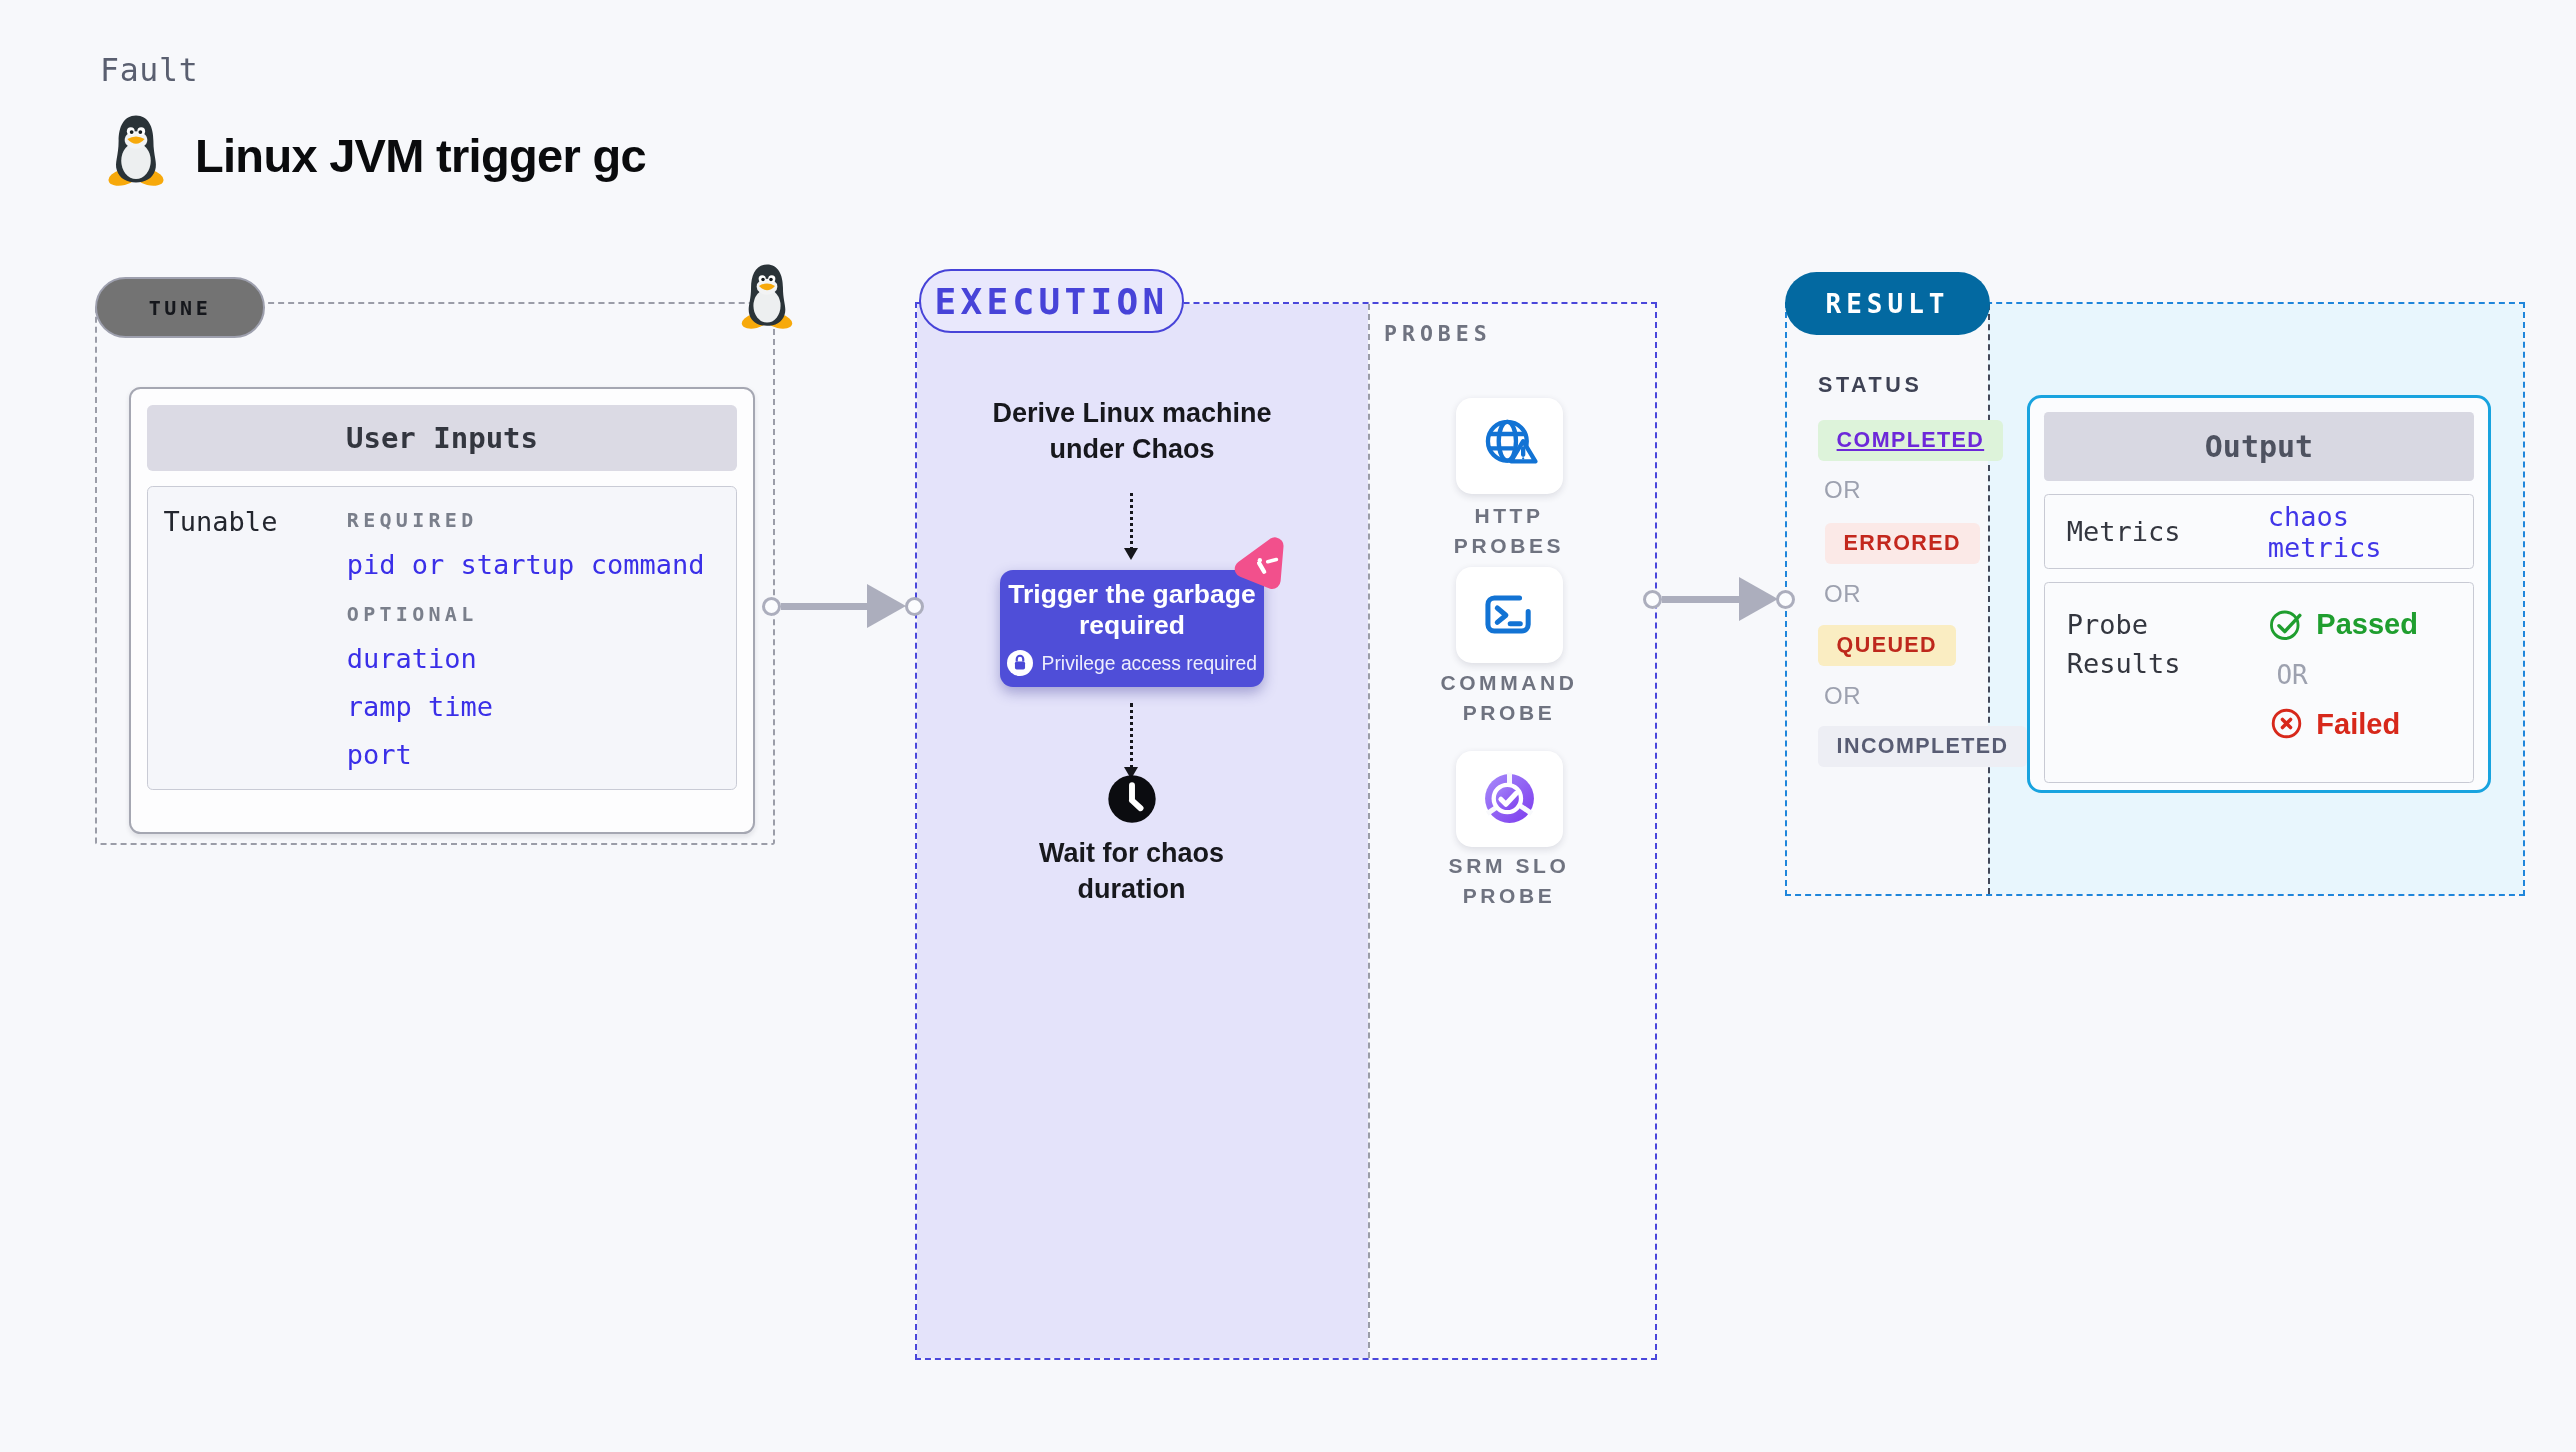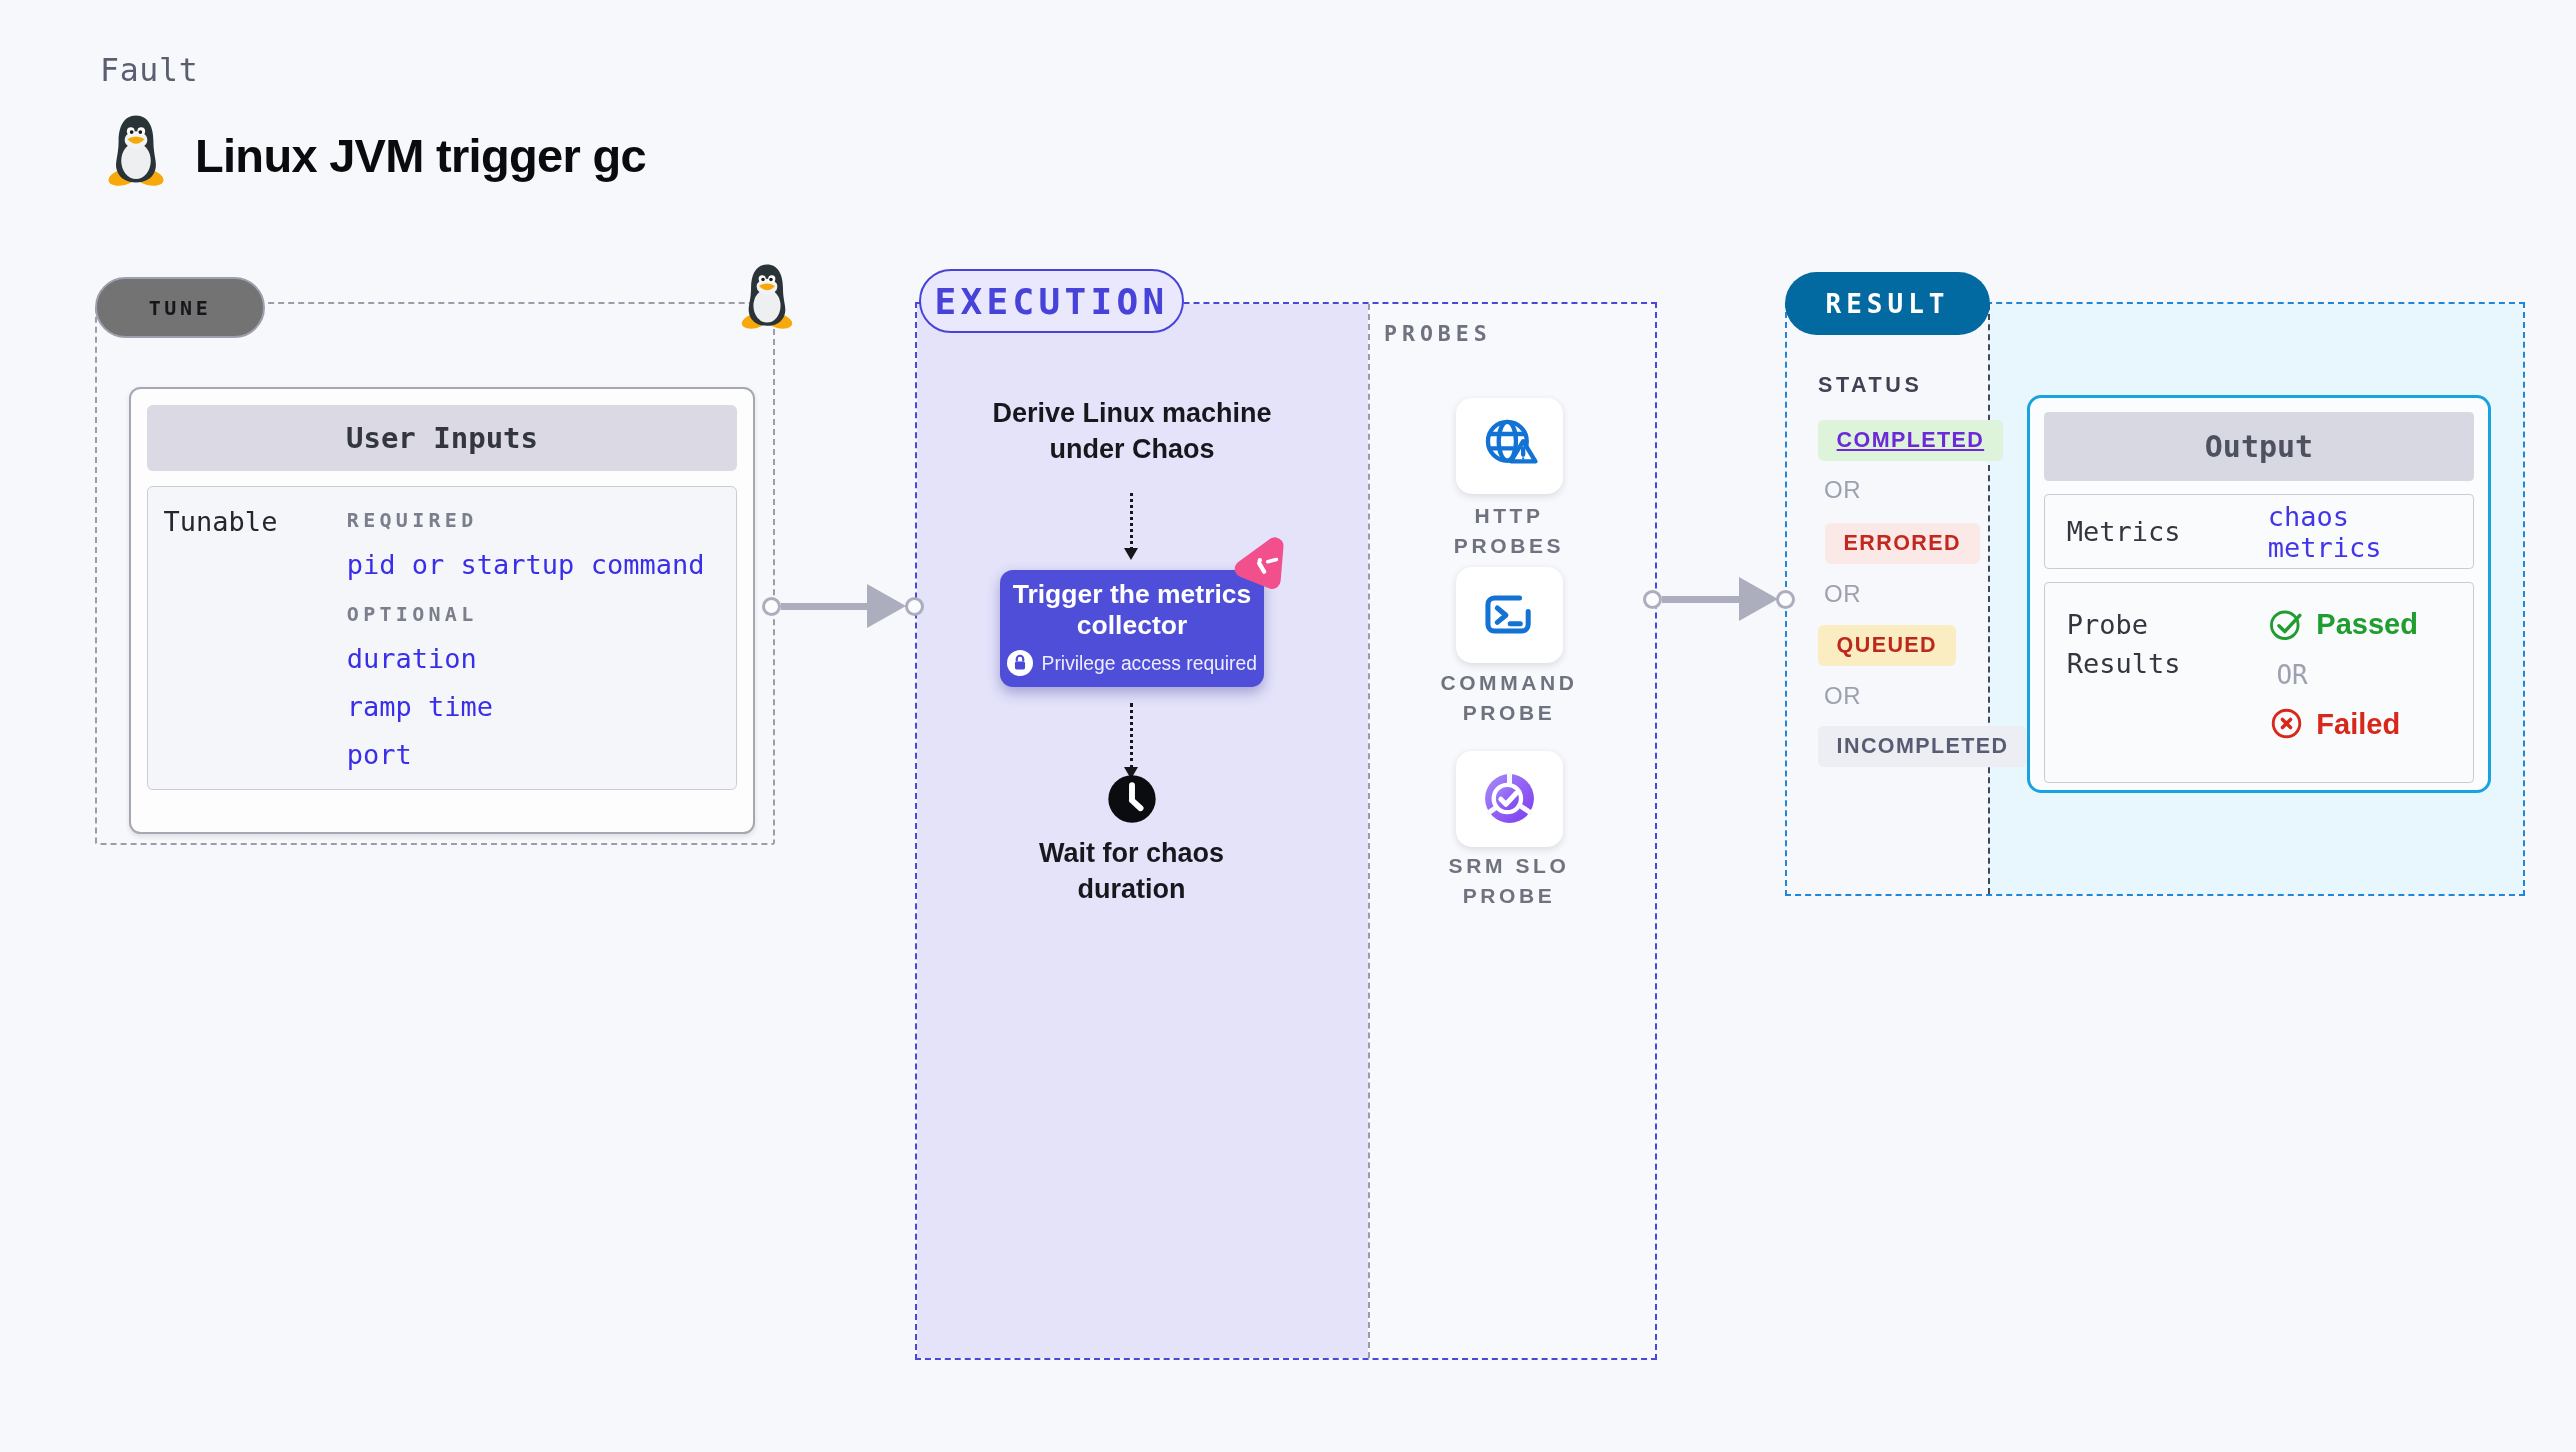--- a/index.html
+++ b/index.html
@@ -169,21 +169,21 @@
     <div class="exec-left"></div>
     <div class="probes-panel"></div>
   </div>
   <div class="abs pill exec-pill">EXECUTION</div>
 
   <div class="abs derive-step">Derive Linux machine under Chaos</div>
 
   <div class="abs dotted-arrow" style="left:1130px;top:493px;height:57px;"></div>
 
   <div class="abs trigger-btn">
-    <div class="trigger-title">Trigger the metrics collector</div>
+    <div class="trigger-title">Trigger the garbage required</div>
     <div class="priv-row">
       <span>
         <svg viewBox="0 0 36 36" width="26" height="26">
           <circle cx="18" cy="18" r="18" fill="#FFFFFF"></circle>
           <rect x="11" y="16" width="14" height="11" rx="2.5" fill="#4B49D6"></rect>
           <path d="M13.5 16 v-3.5 a4.5 4.5 0 0 1 9 0 V16" stroke="#4B49D6" stroke-width="3" fill="none"></path>
         </svg>
       </span>
       <span class="priv-note">Privilege access required</span>
     </div>

